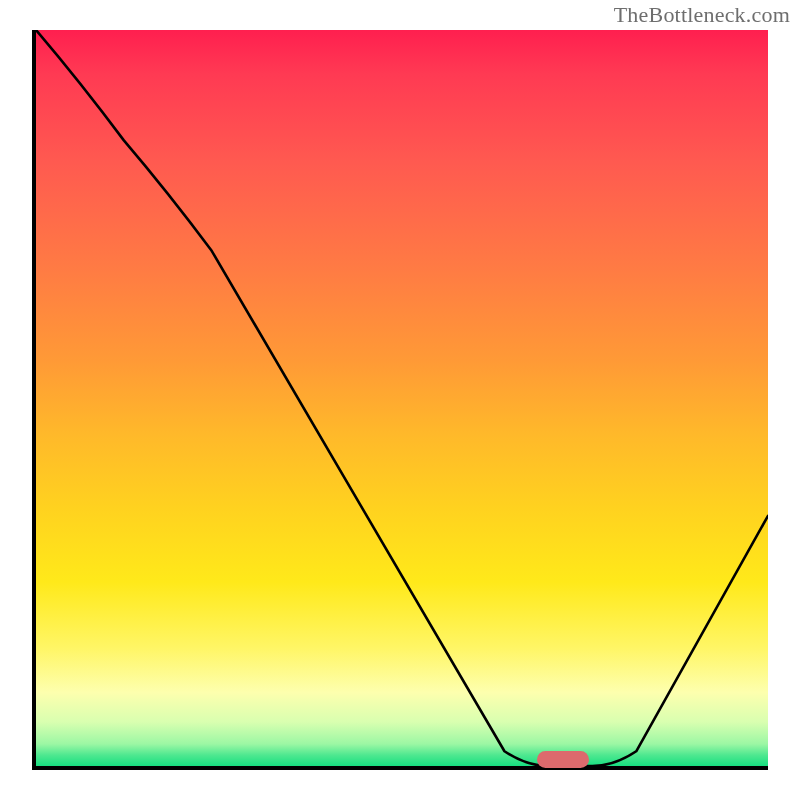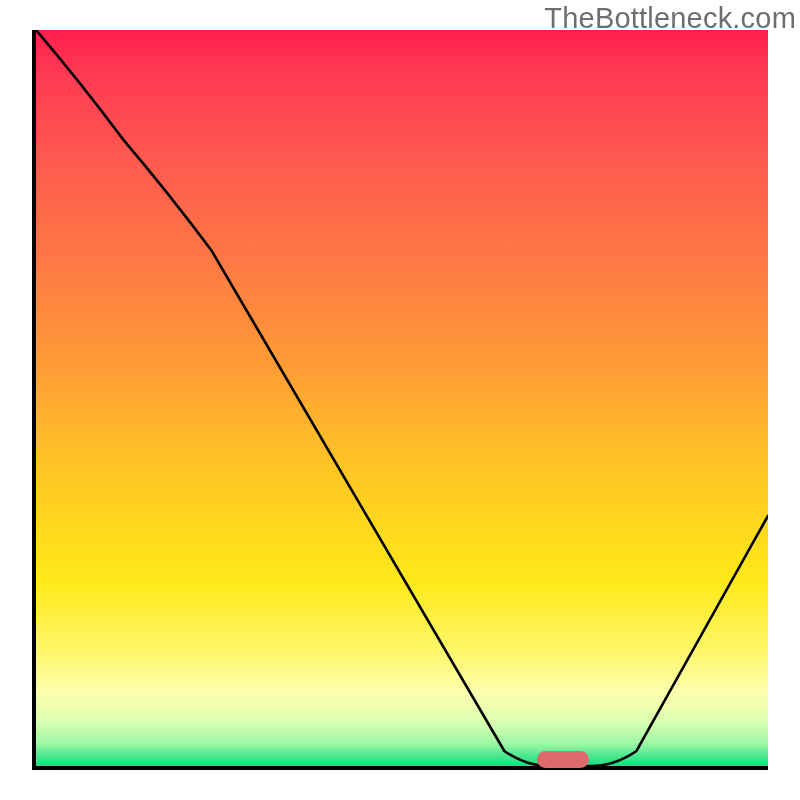--- a/index.html
+++ b/index.html
@@ -13,26 +13,27 @@
   }
   .wrap {
     position: relative;
     width: 800px;
     height: 800px;
     background: #ffffff;
   }
   .watermark {
     position: absolute;
     top: 2px;
-    right: 4px;
+    right: 10px;
     color: #6e6e6e;
-    font-size: 29px;
+    font-size: 22px;
     font-weight: 400;
     letter-spacing: 0.2px;
     z-index: 30;
+    font-family: Liberation Serif, serif;
   }
   .plot {
     position: absolute;
     left: 32px;
     top: 30px;
     width: 736px;
     height: 740px;
     border-left: 4px solid #000;
     border-bottom: 4px solid #000;
     box-sizing: border-box;

